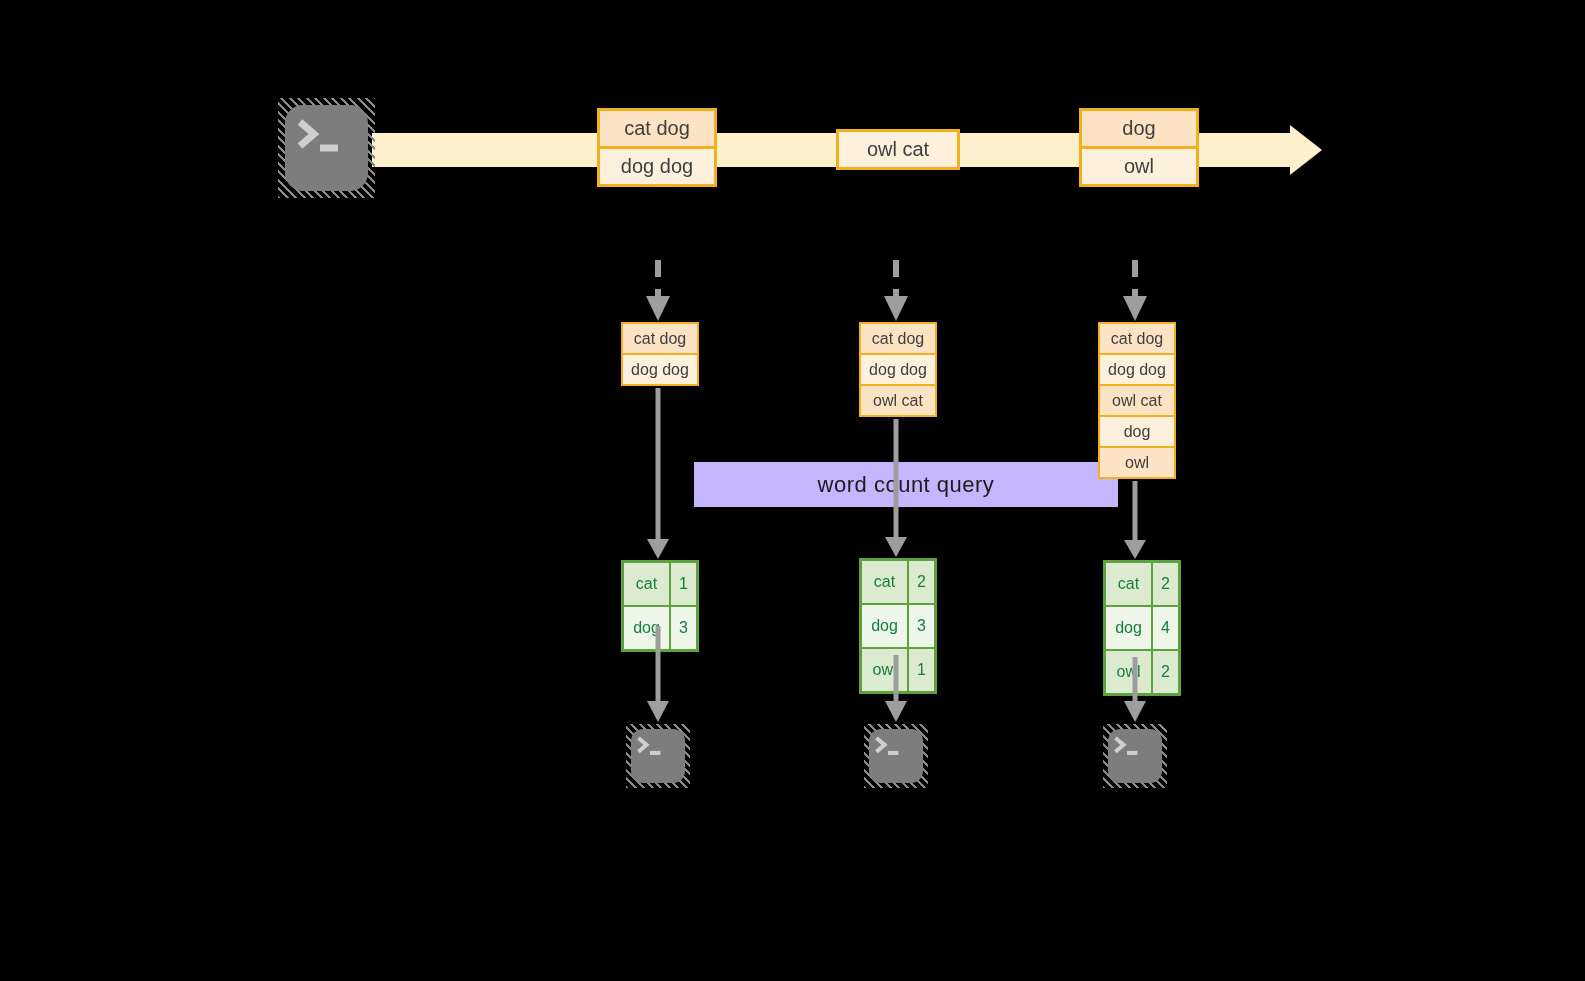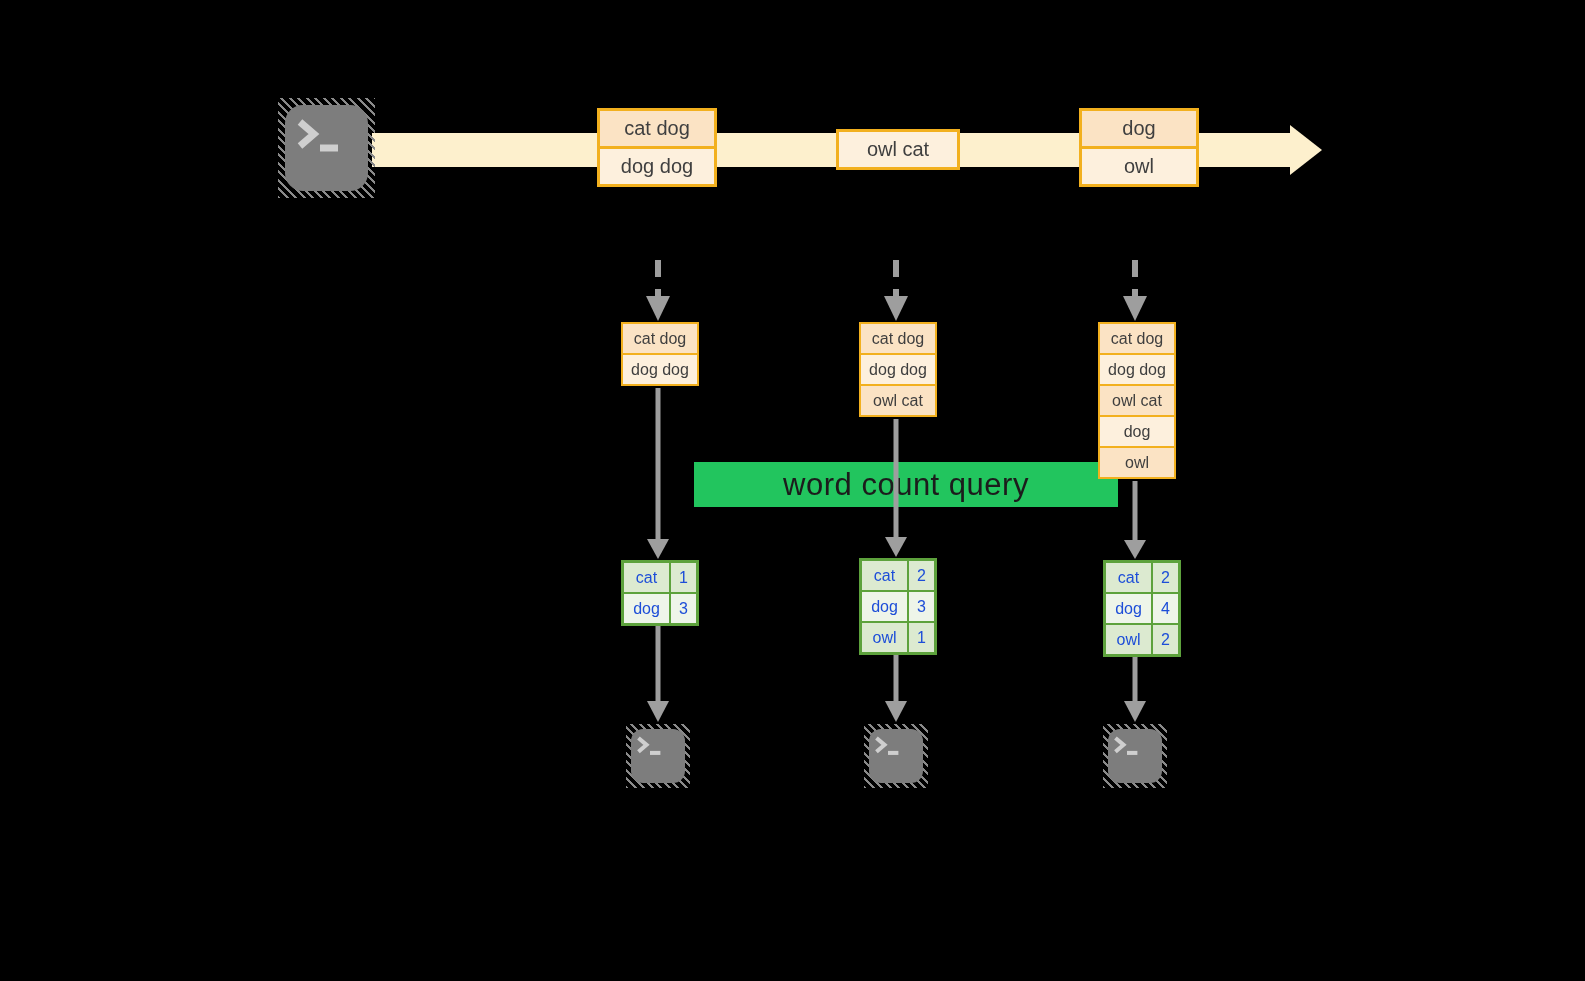--- a/index.html
+++ b/index.html
@@ -55,32 +55,32 @@
   .fill-a{background:#FBE3C4;}
   .fill-b{background:#FDF0DD;}
 
   
   .gtable{
     position:absolute;z-index:2;
     border:3px solid #5DA23C;background:#5DA23C;
     display:grid;grid-template-columns:45px 25px;gap:2px;
   }
   .gcell{
-    height:29px;display:flex;align-items:center;justify-content:center;
-    font-size:16px;color:#1d4ed8;
+    height:42px;display:flex;align-items:center;justify-content:center;
+    font-size:16px;color:#15803d;
   }
   .gfill-a{background:#DCEAD0;}
   .gfill-b{background:#EEF5E9;}
 
   
   .query-band{
     position:absolute;left:694px;top:462px;width:424px;height:45px;
-    background:#22c55e;z-index:1;
+    background:#c4b5fd;z-index:1;
     display:flex;align-items:center;justify-content:center;
-    font-size:31px;color:#1C1C1C;letter-spacing:0.5px;
+    font-size:22px;color:#1C1C1C;letter-spacing:0.5px;
   }
 
   
   .arrows{position:absolute;inset:0;z-index:3;pointer-events:none;}
 </style>
 </head>
 <body>
 
 <div class="canvas">
 

